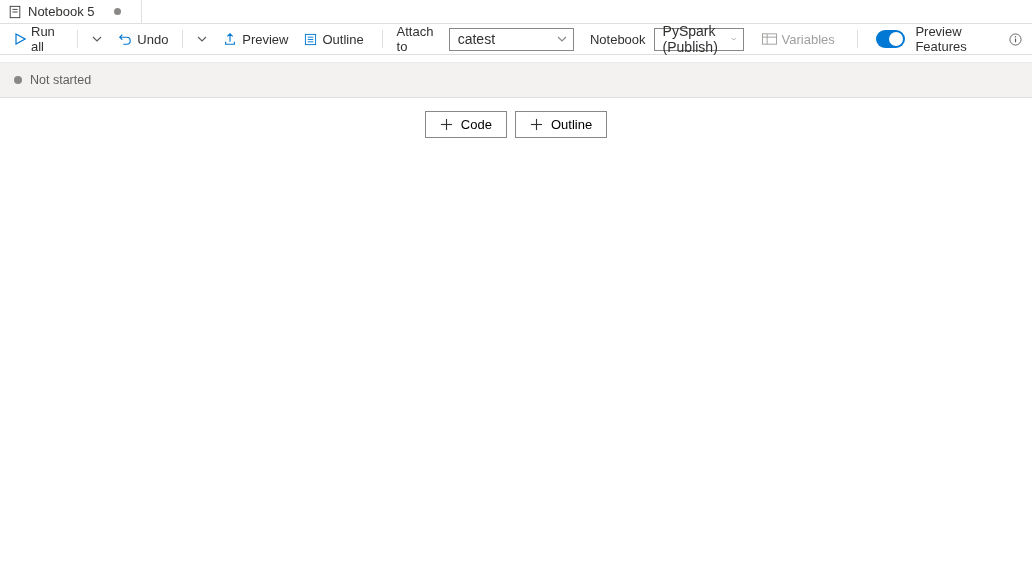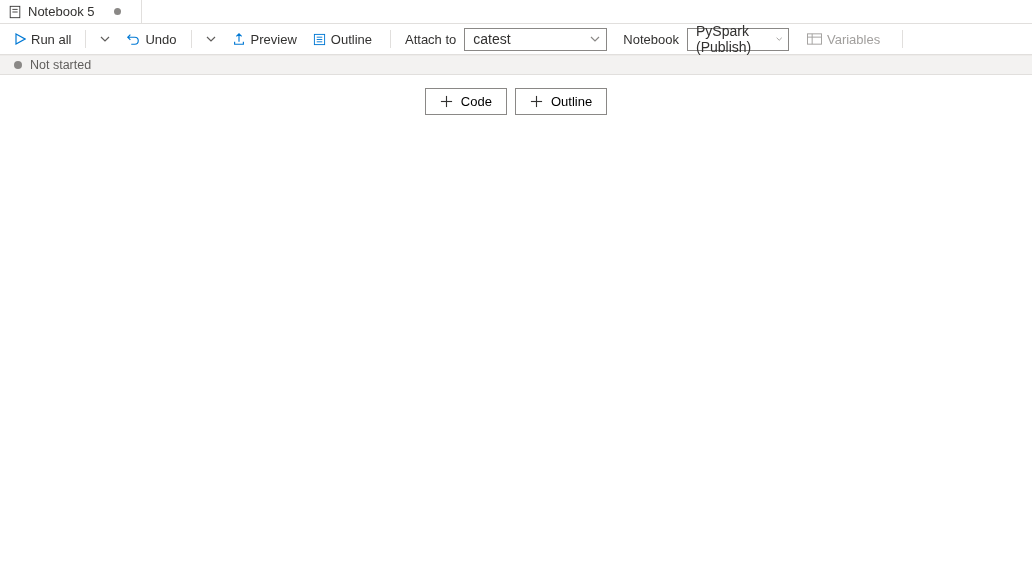--- a/index.html
+++ b/index.html
@@ -12,21 +12,21 @@
     .tbtn { display:inline-flex; align-items:center; gap:5px; height:24px; padding:0 4px; cursor:pointer; color:#323130; }
     .tbtn.disabled { color:#a19f9d; cursor:default; }
     .vsep { width:1px; height:18px; background:#e1dfdd; margin:0 2px; }
     .sel {display:flex; align-items:center; justify-content:space-between; height:23px; border:1px solid #8a8886; padding:0 6px 0 8px; font-size:14px; background:#fff; cursor:pointer; gap:8px }
     .sel.attach { width:143px; }
     .sel.lang { width:102px; }
     .lbl { font-size:13px; }
     .toggle { position:relative; width:36px; height:18px; border-radius:9px; background:#0078d4; display:inline-flex; align-items:center; cursor:pointer; }
     .toggle::after { content:""; position:absolute; right:2px; width:14px; height:14px; border-radius:50%; background:#fff; }
     .preview { display:flex; align-items:center; gap:10px; }
-    .status { height:20px; display:flex; align-items:center; gap:8px; padding:0 14px; background:#f3f2f1; border-bottom:1px solid #e1dfdd; border-top:1px solid #edebe9; font-size:12.5px; color:#605e5c;}
+    .status { height:36px; display:flex; align-items:center; gap:8px; padding:0 14px; background:#f3f2f1; border-bottom:1px solid #e1dfdd; border-top:1px solid #edebe9; font-size:12.5px; color:#605e5c;margin-top:7px;}
     .status-dot { width:8px; height:8px; border-radius:50%; background:#8a8886; }
     .cells { display:flex; justify-content:center; gap:8px; padding-top:13px; }
     .cellbtn { display:inline-flex; align-items:center; gap:8px; height:27px; padding:9px 14px; border:1px solid #8a8886; background:#fff; font-size:13px; cursor:pointer; }
     svg { display:block; }
     .chev{ color:#605e5c;}
   </style>
 </head>
 <body>
 
 <div class="tabbar">
@@ -121,20 +121,31 @@
           <rect x="0.5" y="0.5" width="15" height="11" fill="none" stroke="#a19f9d"></rect>
           <line x1="0.5" y1="4" x2="15.5" y2="4" stroke="#a19f9d"></line>
           <line x1="5.5" y1="0.5" x2="5.5" y2="11.5" stroke="#a19f9d"></line>
         </svg>
     </span>
     <span>Variables</span>
   </span>
 
   <span class="vsep" style="margin:0 10px"></span>
 
+  <div class="preview">
+    <span class="toggle"></span>
+    <span>Preview Features</span>
+    <span>
+      <svg width="13" height="13" viewBox="0 0 14 14">
+          <circle cx="7" cy="7" r="6" fill="none" stroke="#605e5c"></circle>
+          <circle cx="7" cy="4" r="0.8" fill="#605e5c"></circle>
+          <line x1="7" y1="6" x2="7" y2="10" stroke="#605e5c" stroke-width="1.3"></line>
+        </svg>
+    </span>
+  </div>
 </div>
 
 <div class="status">
   <span class="status-dot"></span>
   <span>Not started</span>
 </div>
 
 <div class="cells">
   <button class="cellbtn">
     <svg width="13" height="13" viewBox="0 0 14 14">

